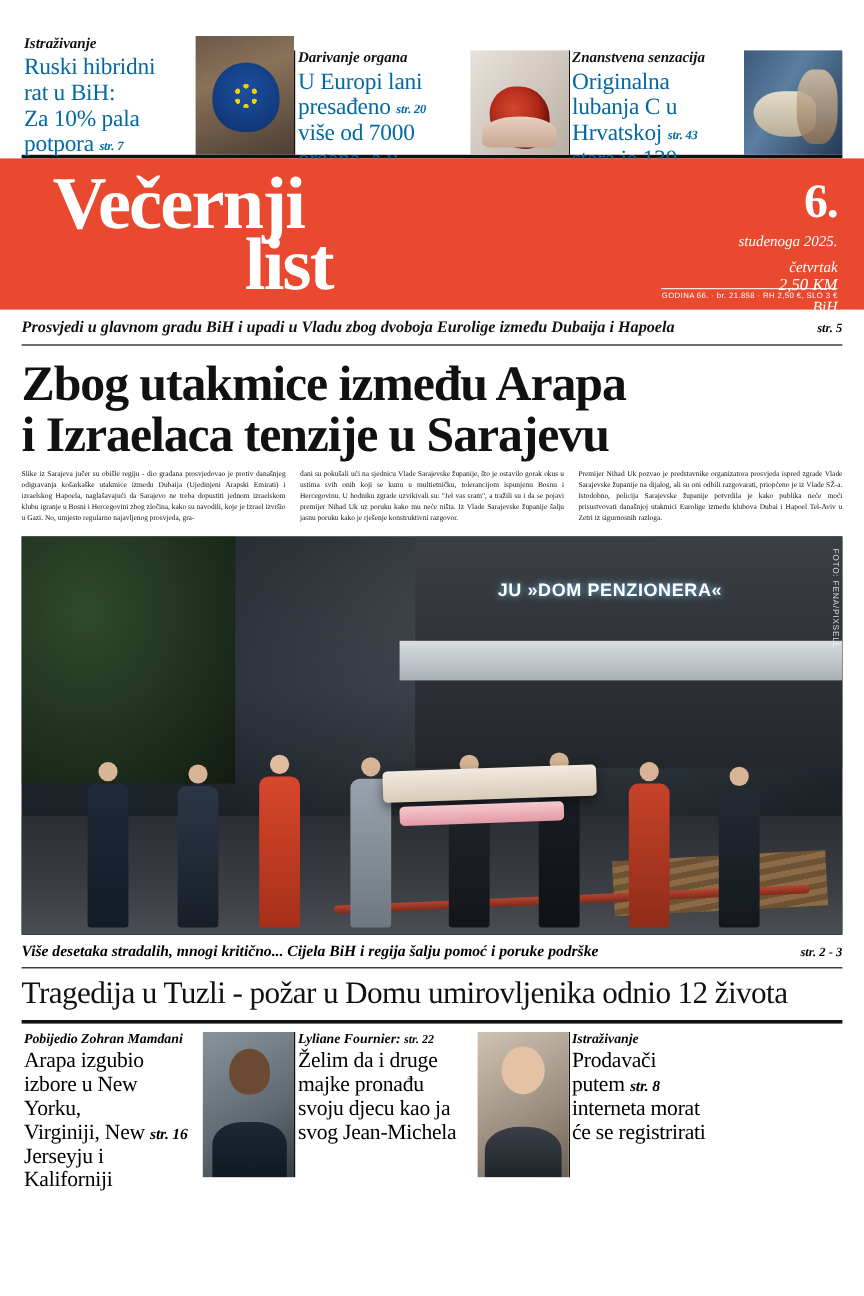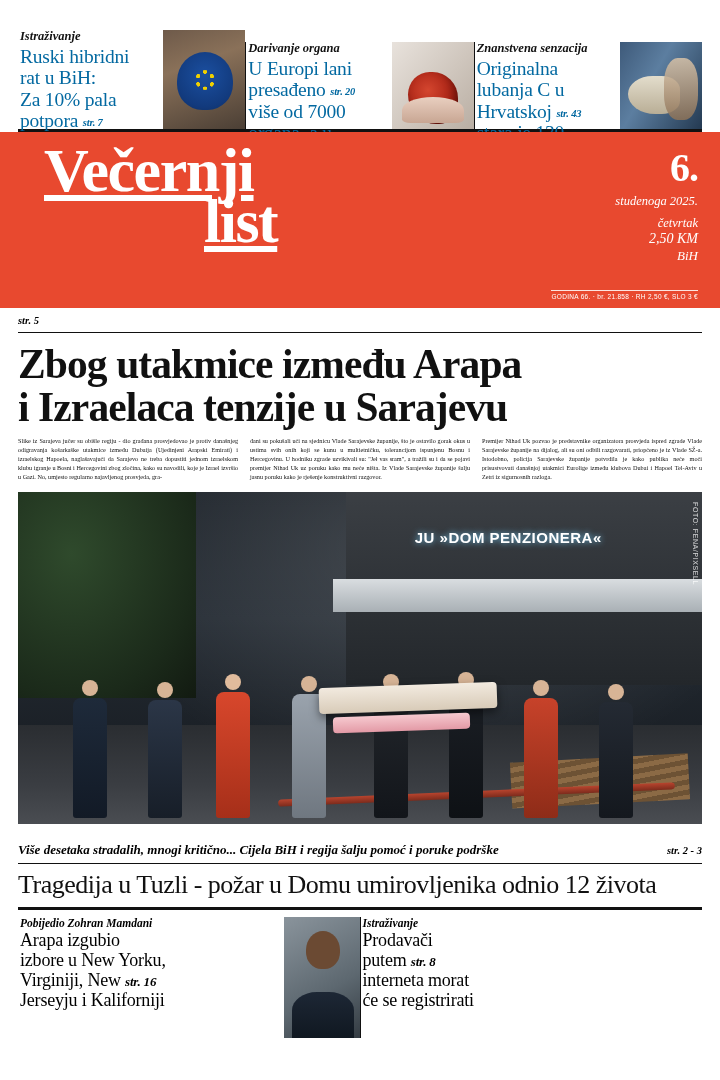--- a/index.html
+++ b/index.html
@@ -122,24 +122,23 @@
     border-radius: 40%;
     background: linear-gradient(#d9c3a8,#8d7257);
     opacity: .85;
   }
 
   
   .masthead {
     background: #e8492f;
     margin: 0 -18px;
     padding: 10px 18px 6px 18px;
-    height: 176px;
+    height: 126px;
     position: relative;
     color: #fff;
-    text-decoration: underline;
   }
   .mh-title {
     font-family: "Liberation Serif", serif;
     font-weight: bold;
     font-size: 62px;
     line-height: 0.92;
     letter-spacing: -1.5px;
     color: #fff;
     padding-left: 26px;
   }
@@ -322,21 +321,20 @@
     letter-spacing: .6px;
   }
 
   
   .sub-kicker {
     display: flex;
     align-items: baseline;
     gap: 4px;
     padding: 6px 0 5px;
     border-bottom: 1px solid #111;
-    margin-top: 12px;
   }
   .sub-kicker .txt {
     font-style: italic;
     font-weight: bold;
     font-size: 13px;
     flex: 1 1 auto;
   }
   .sub-kicker .ref {
     font-style: italic;
     font-weight: bold;
@@ -468,20 +466,21 @@
       <div class="mh-num">6.</div>
       <div class="mh-date">studenoga 2025.</div>
       <div class="mh-date">četvrtak</div>
       <div class="mh-price">2,50 KM</div>
       <div class="mh-bih">BiH</div>
     </div>
     <div class="mh-meta">GODINA 66. · br. 21.858 · RH 2,50 €, SLO 3 €</div>
   </div>
 
   <div class="lead-kicker">
+    <span class="txt">Prosvjedi u glavnom gradu BiH i upadi u Vladu zbog dvoboja Eurolige između Dubaija i Hapoela</span>
     <span class="ref">str. 5</span>
   </div>
 
   <div class="lead-head">
     <span>Zbog utakmice između Arapa</span>
     <span class="l2">i Izraelaca tenzije u Sarajevu</span>
   </div>
 
   <div class="lead-cols">
     <div class="lead-col">Slike iz Sarajeva jučer su obišle regiju - dio građana prosvjedovao je protiv današnjeg odigravanja košarkaške utakmice između Dubaija (Ujedinjeni Arapski Emirati) i izraelskog Hapoela, naglašavajući da Sarajevo ne treba dopustiti jednom izraelskom klubu igranje u Bosni i Hercegovini zbog zločina, kako su navodili, koje je Izrael izvršio u Gazi. No, umjesto regularno najavljenog prosvjeda, gra-</div>
@@ -553,20 +552,35 @@
           <span>Arapa izgubio</span><br>
           <span>izbore u New Yorku,</span><br>
           <span>Virginiji, New</span>
           <span class="ref">str. 16</span><br>
           <span>Jerseyju i Kaliforniji</span>
         </div>
       </div>
       <div class="bs-photo photo-man"></div>
     </div>
 
+    <div class="bs-item">
+      <div class="bs-text">
+        <div class="bs-kicker">
+          <span>Lyliane Fournier:</span>
+          <span class="ref">str. 22</span>
+        </div>
+        <div class="bs-head">
+          <span>Želim da i druge</span><br>
+          <span>majke pronađu</span><br>
+          <span>svoju djecu kao ja</span><br>
+          <span>svog Jean-Michela</span>
+        </div>
+      </div>
+      <div class="bs-photo photo-woman"></div>
+    </div>
 
     <div class="bs-item">
       <div class="bs-text">
         <div class="bs-kicker">Istraživanje</div>
         <div class="bs-head">
           <span>Prodavači</span><br>
           <span>putem</span>
           <span class="ref">str. 8</span><br>
           <span>interneta morat</span><br>
           <span>će se registrirati</span>

